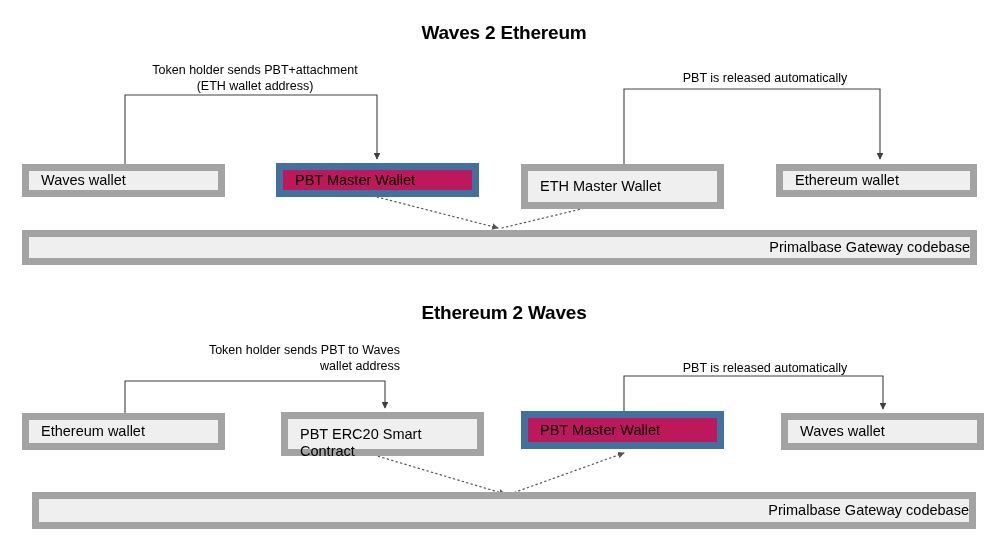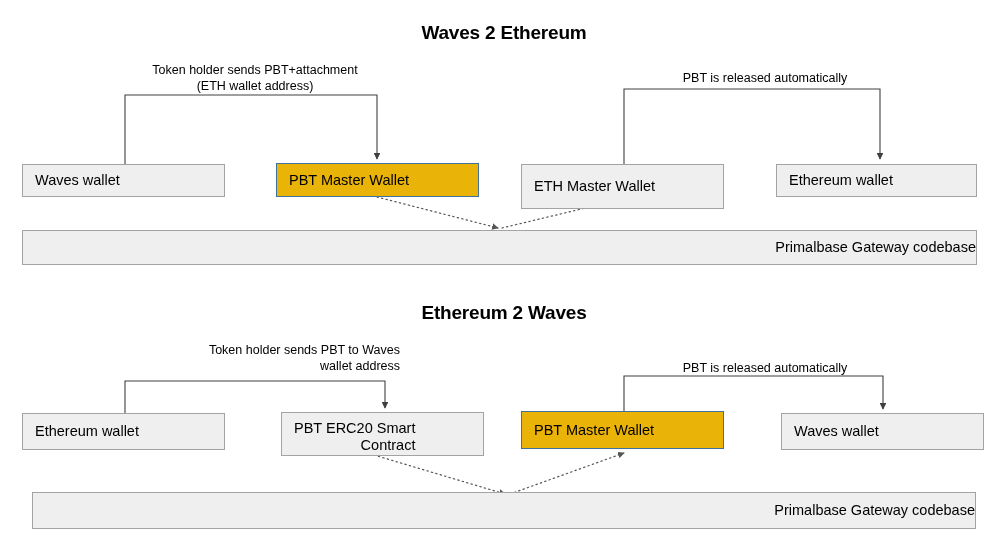--- a/index.html
+++ b/index.html
@@ -34,43 +34,42 @@
     text-align: center;
     font-weight: bold;
     font-size: 19px;
     letter-spacing: -0.2px;
     color: #000;
     white-space: nowrap;
   }
   .node {
     position: absolute;
     box-sizing: border-box;
-    border: 1px solid #a3a3a3;
+    border: 7px solid #a3a3a3;
     background: #efefef;
     display: flex;
     align-items: center;
     padding-left: 12px;
     font-size: 14.5px;
     line-height: 17px;
     color: #000;
   }
   .node.blue {
-    background: #eab308;
+    background: #be185d;
     border-color: #41719c;
   }
   .node.wide {
     justify-content: flex-end;
     padding-left: 4px;
     font-size: 14.5px;
   }
   .node.twoline {
     align-items: flex-start;
     padding-top: 7px;
     white-space: pre-line;
-    text-align: right;
   }
   .edge-label {
     position: absolute;
     text-align: center;
     font-size: 12.5px;
     line-height: 16px;
     color: #000;
     white-space: pre-line;
   }
 </style>

